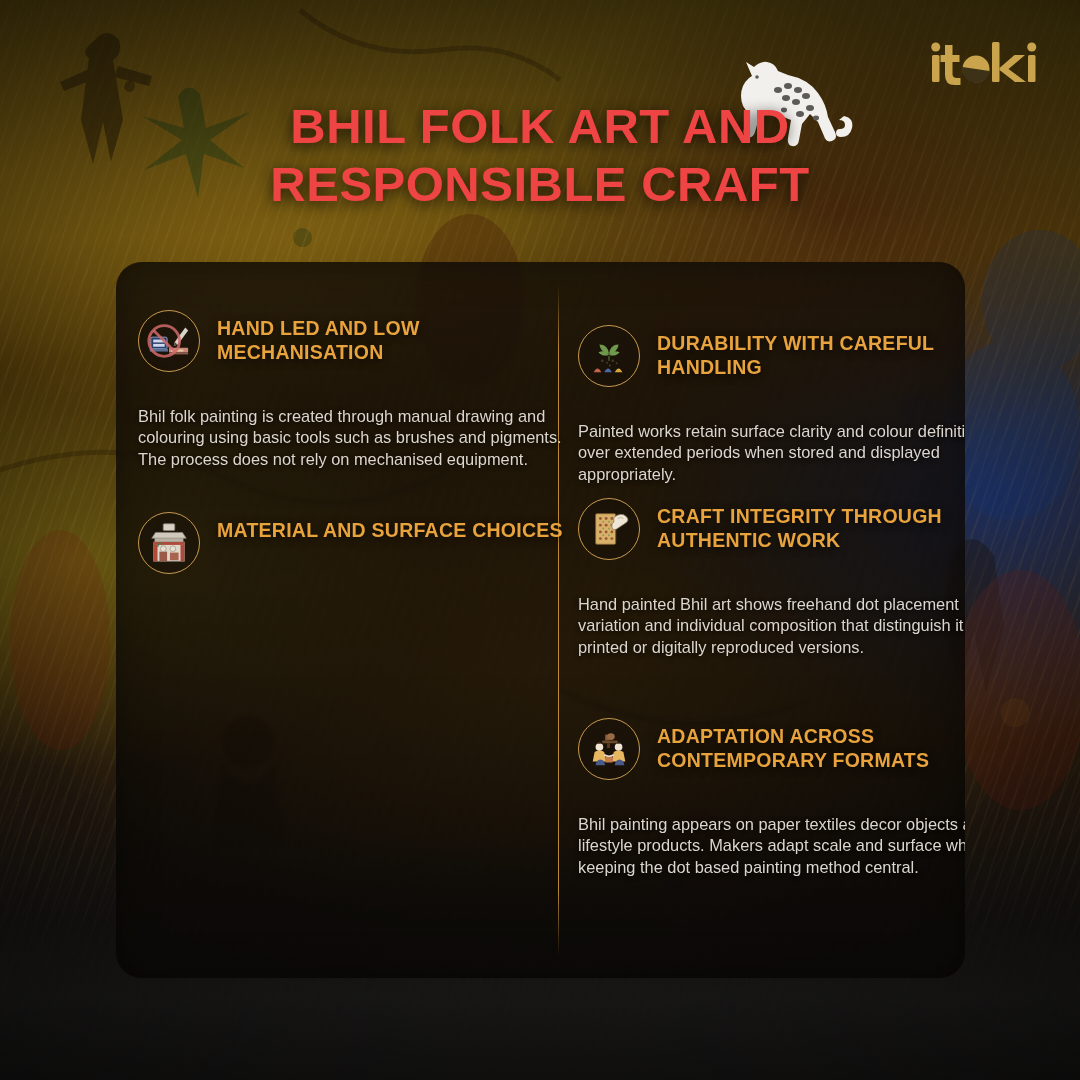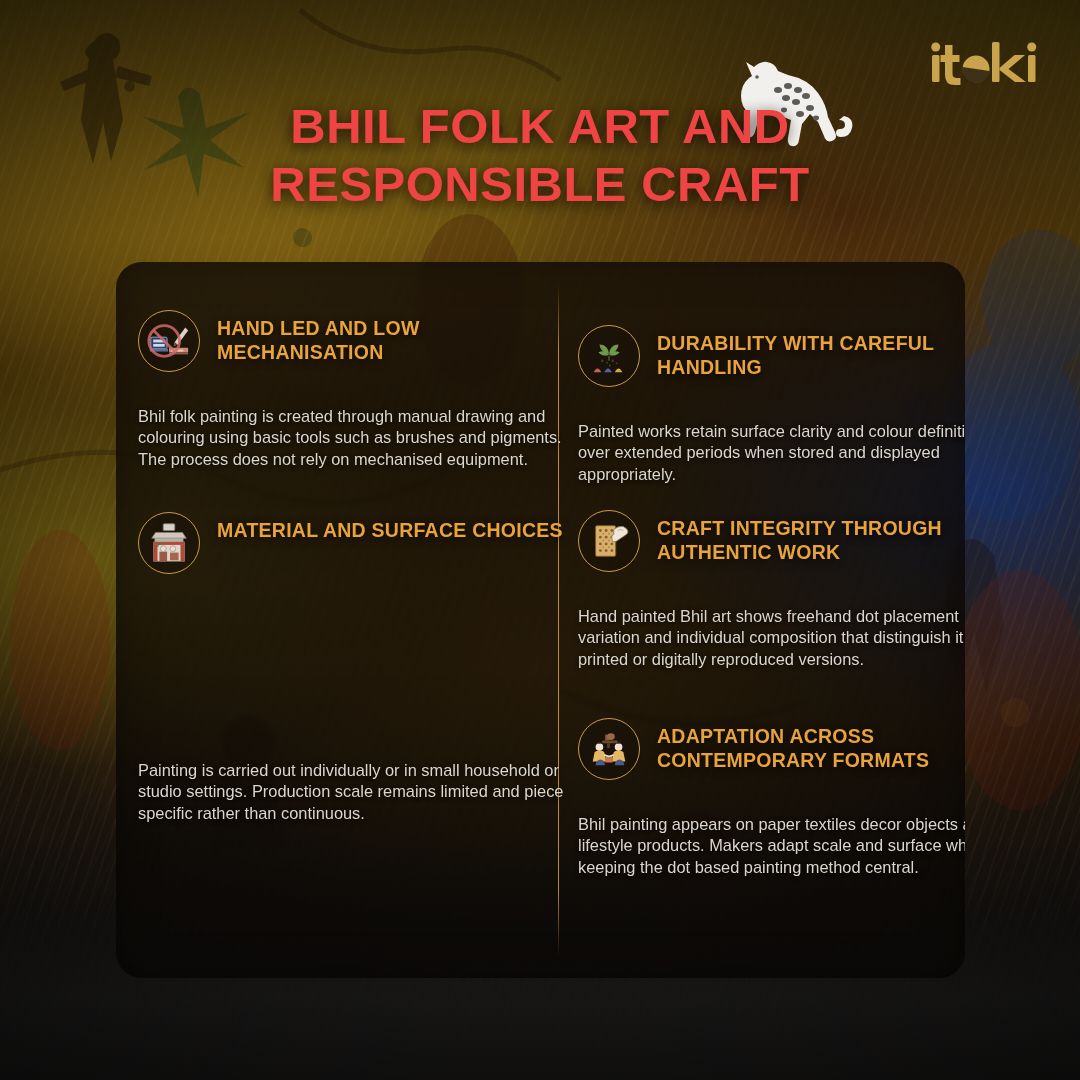--- a/index.html
+++ b/index.html
@@ -235,21 +235,20 @@
               <circle cx="28" cy="30" r="3" fill="#e8dfd0" stroke="#8a8378" stroke-width=".6"></circle>
               <rect x="25" y="34" width="9" height="8" fill="#a8644e"></rect>
               <path d="M12 28 q2 -6 5 -2" stroke="#4a7a4a" stroke-width="1.4" fill="none"></path>
             </svg>
           </div>
           <div class="card-title">MATERIAL AND SURFACE CHOICES</div>
         </div>
       </div>
 
       <div class="card" style="top:464px">
-        <div class="card-body">Painting is carried out individually or in small household or studio settings. Production scale remains limited and piece specific rather than continuous.</div>
       </div>
     </div>
 
     <div class="col col-right">
 
       <div class="card" style="top:63px">
         <div class="head">
           <div class="icon-circle">
             <svg viewBox="0 0 48 48" aria-hidden="true">
               <g fill="#6f9a4e">
@@ -269,21 +268,21 @@
               <path d="M8 41 q4 -8 8 0z" fill="#c4624e"></path>
               <path d="M19 41 q4 -8 8 0z" fill="#4a68a8"></path>
               <path d="M30 41 q4 -8 8 0z" fill="#d8a83c"></path>
             </svg>
           </div>
           <div class="card-title">DURABILITY WITH CAREFUL HANDLING</div>
         </div>
         <div class="card-body">Painted works retain surface clarity and colour definition over extended periods when stored and displayed appropriately.</div>
       </div>
 
-      <div class="card" style="top:248px">
+      <div class="card" style="top:236px">
         <div class="head">
           <div class="icon-circle">
             <svg viewBox="0 0 48 48" aria-hidden="true">
               <rect x="10" y="8" width="21" height="32" rx="1.5" fill="#d8b06a" stroke="#7a5a2a" stroke-width="1"></rect>
               <g fill="#8a4a2a" opacity=".85">
                 <circle cx="15" cy="13" r="1.5"></circle>
                   <circle cx="21" cy="13" r="1.5"></circle>
                   <circle cx="27" cy="13" r="1.5"></circle>
                 <circle cx="15" cy="20" r="1.5"></circle>
                   <circle cx="21" cy="20" r="1.5"></circle>

